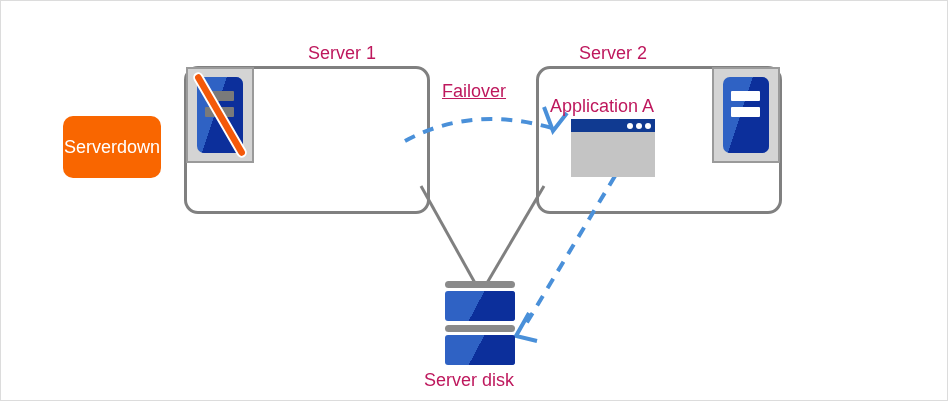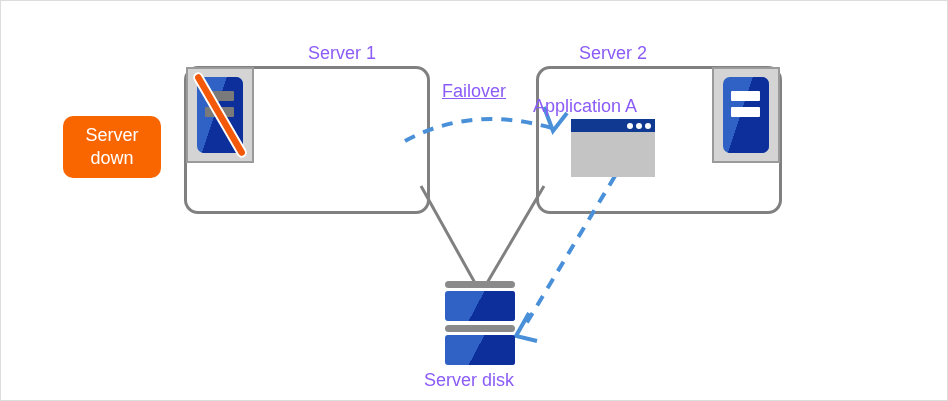--- a/index.html
+++ b/index.html
@@ -24,29 +24,29 @@
     left: 0;
     top: 0;
     width: 948px;
     height: 401px;
     pointer-events: none;
   }
 
   
   .label {
     position: absolute;
-    color: #8b5cf6;
+    color: #be185d;
     font-size: 18px;
     line-height: 20px;
     white-space: nowrap;
   }
   #server1-label { left: 307px; top: 42px; }
   #server2-label { left: 578px; top: 42px; text-align: right; }
   #failover-label { left: 441px; top: 80px; text-decoration: underline; }
-  #application-label { left: 532px; top: 95px; text-align: right; }
+  #application-label { left: 549px; top: 95px; text-align: right; }
   #shareddisk-label { left: 423px; top: 369px; }
 
   
   .server-box {
     position: absolute;
     border: 3px solid #808080;
     border-radius: 14px;
     background: transparent;
     box-sizing: border-box;
   }
@@ -105,21 +105,21 @@
     left: 62px;
     top: 115px;
     width: 98px;
     height: 62px;
     background: #f96600;
     border-radius: 10px;
     color: #ffffff;
     font-size: 18px;
     line-height: 23px;
     display: flex;
-    flex-direction: column;
+    flex-direction: row;
     align-items: center;
     justify-content: center;
     text-align: center;
   }
 
   
   #app-window {
     position: absolute;
     left: 570px;
     top: 118px;

